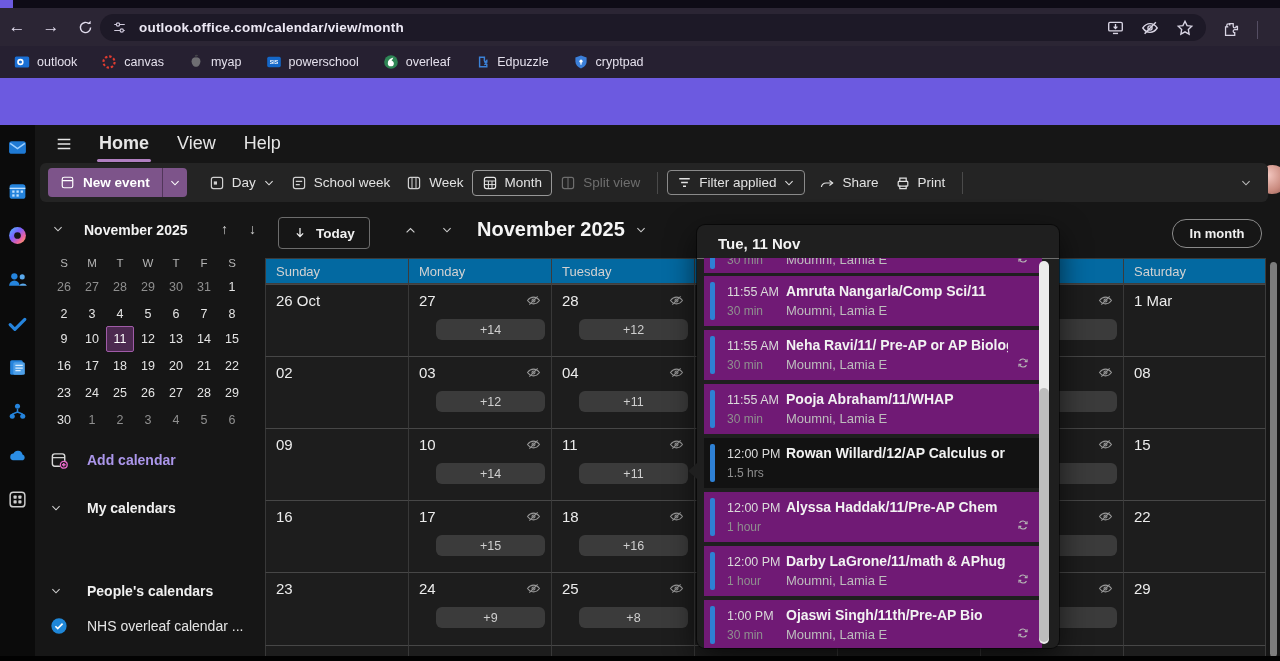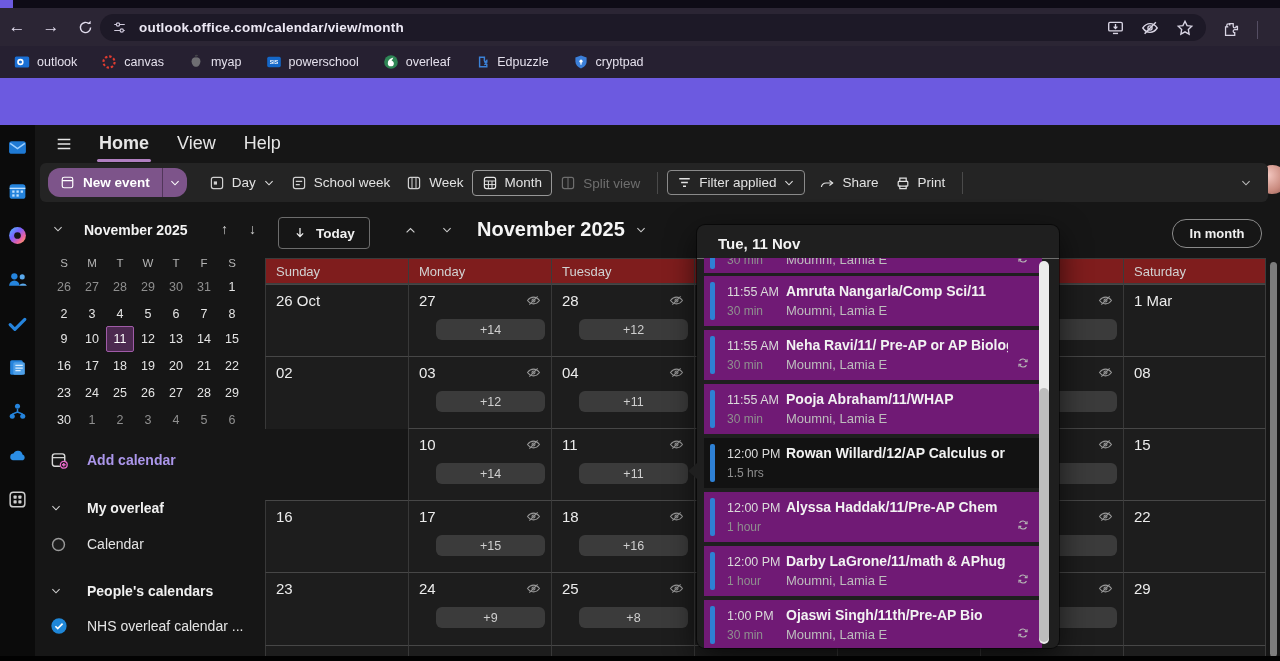--- a/index.html
+++ b/index.html
@@ -47,27 +47,27 @@
   #menubar{position:absolute;left:35px;top:125px;width:1245px;height:37px;background:#161616;
     display:flex;align-items:center;}
   #hamburger{margin-left:20px;cursor:pointer;}
   .mtab{margin-left:24px;font-size:18px;color:#e6e6e6;position:relative;cursor:pointer;padding:4px 2px;}
   .mtab.active{font-weight:700;}
   .mtab.active::after{content:"";position:absolute;left:0;right:0;bottom:-4px;height:3px;border-radius:2px;background:#b07fc0;}
 
   
   #commandbar{position:absolute;left:40px;top:163px;width:1228px;height:39px;background:#242424;
     border-radius:6px;display:flex;align-items:center;color:#e2e2e2;font-size:13.5px;}
-  #newevent{margin-left:8px;display:flex;height:29px;border-radius:12px;overflow:hidden;cursor:pointer;}
+  #newevent{margin-left:8px;display:flex;height:29px;border-radius:4px;overflow:hidden;cursor:pointer;}
   #newevent .main{background:#7d548a;display:flex;align-items:center;gap:8px;padding:0 12px;font-weight:700;color:#fff;}
   #newevent .drop{background:#7d548a;border-left:1px solid rgba(0,0,0,.35);width:24px;display:flex;align-items:center;justify-content:center;color:#fff;}
   .cbtn{display:flex;align-items:center;gap:7px;cursor:pointer;padding:5px 8px;border-radius:4px;white-space:nowrap;}
   .cbtn.sel{border:1px solid #979797;padding:4px 9px;}
   .cbtn.outline{border:1px solid #8a8a8a;padding:4px 9px;}
-  .cbtn.disabled{color:#6e6e6e;cursor:default;align-items:flex-end;}
+  .cbtn.disabled{color:#6e6e6e;cursor:default;}
   .cb-div{width:1px;height:22px;background:#4a4a4a;margin:0 9px;}
   #cb-collapse{position:absolute;right:16px;color:#bdbdbd;cursor:pointer;}
 
   
   #sidebar{position:absolute;left:35px;top:202px;width:230px;height:459px;background:#161616;color:#e4e4e4;}
   #mc-head{position:absolute;left:0;top:18px;width:230px;height:22px;}
   #mc-chev{position:absolute;left:17px;top:3px;color:#cfcfcf;cursor:pointer;}
   #mc-title{position:absolute;left:49px;top:2px;font-size:14px;font-weight:700;color:#f2f2f2;cursor:pointer;}
   #mc-up{position:absolute;left:186px;top:1px;font-size:14px;color:#cfcfcf;cursor:pointer;}
   #mc-down{position:absolute;left:214px;top:1px;font-size:14px;color:#cfcfcf;cursor:pointer;}
@@ -87,21 +87,21 @@
   #main{position:absolute;left:265px;top:202px;width:1015px;height:459px;background:#161616;}
   #today-btn{position:absolute;left:13px;top:15px;height:30px;border:1px solid #6d6d6d;border-radius:4px;
     display:flex;align-items:center;gap:9px;padding:0 14px;color:#f0f0f0;font-size:13.5px;font-weight:700;cursor:pointer;}
   #nav-up{position:absolute;left:139px;top:22px;color:#cfcfcf;cursor:pointer;}
   #nav-down{position:absolute;left:176px;top:22px;color:#cfcfcf;cursor:pointer;}
   #month-title{position:absolute;left:212px;top:16px;font-size:20px;font-weight:700;color:#f5f5f5;cursor:pointer;
     display:flex;align-items:center;gap:10px;}
   #presence{position:absolute;left:907px;top:17px;width:88px;height:27px;border:1px solid #8a8a8a;border-radius:14px;
     display:flex;align-items:center;justify-content:center;font-size:13px;font-weight:700;color:#f0f0f0;cursor:pointer;}
   #grid{position:absolute;left:0;top:56px;width:1002px;height:403px;overflow:hidden;}
-  .gh-cell{position:absolute;top:0;height:26px;width:143px;background:#7f1d1d;box-sizing:border-box;
+  .gh-cell{position:absolute;top:0;height:26px;width:143px;background:#0369a1;box-sizing:border-box;
     border-left:1px solid #3b3b3b;border-top:1px solid #3b3b3b;border-bottom:1px solid #3e3e3e;
     font-size:13px;color:#d2d2d2;padding:5px 0 0 10px;}
   .g-cell{position:absolute;width:143px;height:73px;background:#1d1d1d;box-sizing:border-box;
     border-left:1px solid #383838;border-top:1px solid #474747;cursor:pointer;}
   .g-date{position:absolute;left:10px;top:7px;font-size:15px;color:#ececec;}
   .g-eye{position:absolute;right:10px;top:8px;}
   .g-badge{position:absolute;left:27px;right:6px;top:34px;height:21px;background:#3b3b3b;border-radius:6px;
     display:flex;align-items:center;justify-content:center;font-size:12.5px;color:#cfcfcf;cursor:pointer;}
   #main-scrollbar{position:absolute;left:1005px;top:60px;width:7px;height:395px;border-radius:4px;background:#7d7d7d;cursor:pointer;}
 
@@ -612,29 +612,21 @@
           </svg>
         </span>
       <span class="rlabel">Add calendar</span>
     </div>
     <div class="sb-row head" style="top:295px">
       <span class="ric ic" style="color:#cfcfcf">
           <svg width="12" height="12" viewBox="0 0 20 20" fill="none">
             <path d="M4 7l6 6 6-6" stroke="currentColor" stroke-width="1.8" fill="none"></path>
           </svg>
         </span>
-      <span class="rlabel">My overleaf</span>
-    </div>
-    <div class="sb-row" style="top:331px">
-      <span class="ric ic">
-          <svg width="17" height="17" viewBox="0 0 20 20" fill="none">
-            <circle cx="10" cy="10" r="7" stroke="#9a9a9a" stroke-width="1.7" fill="#1c1c1c"></circle>
-          </svg>
-        </span>
-      <span class="rlabel">Calendar</span>
+      <span class="rlabel">My calendars</span>
     </div>
     <div class="sb-row head" style="top:378px">
       <span class="ric ic" style="color:#cfcfcf">
           <svg width="12" height="12" viewBox="0 0 20 20" fill="none">
             <path d="M4 7l6 6 6-6" stroke="currentColor" stroke-width="1.8" fill="none"></path>
           </svg>
         </span>
       <span class="rlabel">People's calendars</span>
     </div>
     <div class="sb-row" style="top:413px">
@@ -766,20 +758,23 @@
               <svg width="15" height="15" viewBox="0 0 20 20" fill="none">
                 <path d="M2 10c2.2-3 4.8-4.5 8-4.5S15.8 7 18 10c-2.2 3-4.8 4.5-8 4.5S4.2 13 2 10z" stroke="#969696" stroke-width="1.4" fill="none"></path>
                 <circle cx="10" cy="10" r="2" stroke="#969696" stroke-width="1.4" fill="none"></circle>
                 <path d="M4.5 15.5 15.5 4.5" stroke="#969696" stroke-width="1.4"></path>
               </svg>
             </span></span>
           <div class="g-badge"></div>
         </div>
         <div class="g-cell" style="left: 858px; top: 98px; border-right: 1px solid rgb(59, 59, 59);">
           <span class="g-date">08</span>
+        </div>
+        <div class="g-cell" style="left: 0px; top: 170px;">
+          <span class="g-date">09</span>
         </div>
         <div class="g-cell" style="left: 143px; top: 170px;">
           <span class="g-date">10</span>
           <span class="g-eye"><span class="ic">
               <svg width="15" height="15" viewBox="0 0 20 20" fill="none">
                 <path d="M2 10c2.2-3 4.8-4.5 8-4.5S15.8 7 18 10c-2.2 3-4.8 4.5-8 4.5S4.2 13 2 10z" stroke="#969696" stroke-width="1.4" fill="none"></path>
                 <circle cx="10" cy="10" r="2" stroke="#969696" stroke-width="1.4" fill="none"></circle>
                 <path d="M4.5 15.5 15.5 4.5" stroke="#969696" stroke-width="1.4"></path>
               </svg>
             </span></span>

